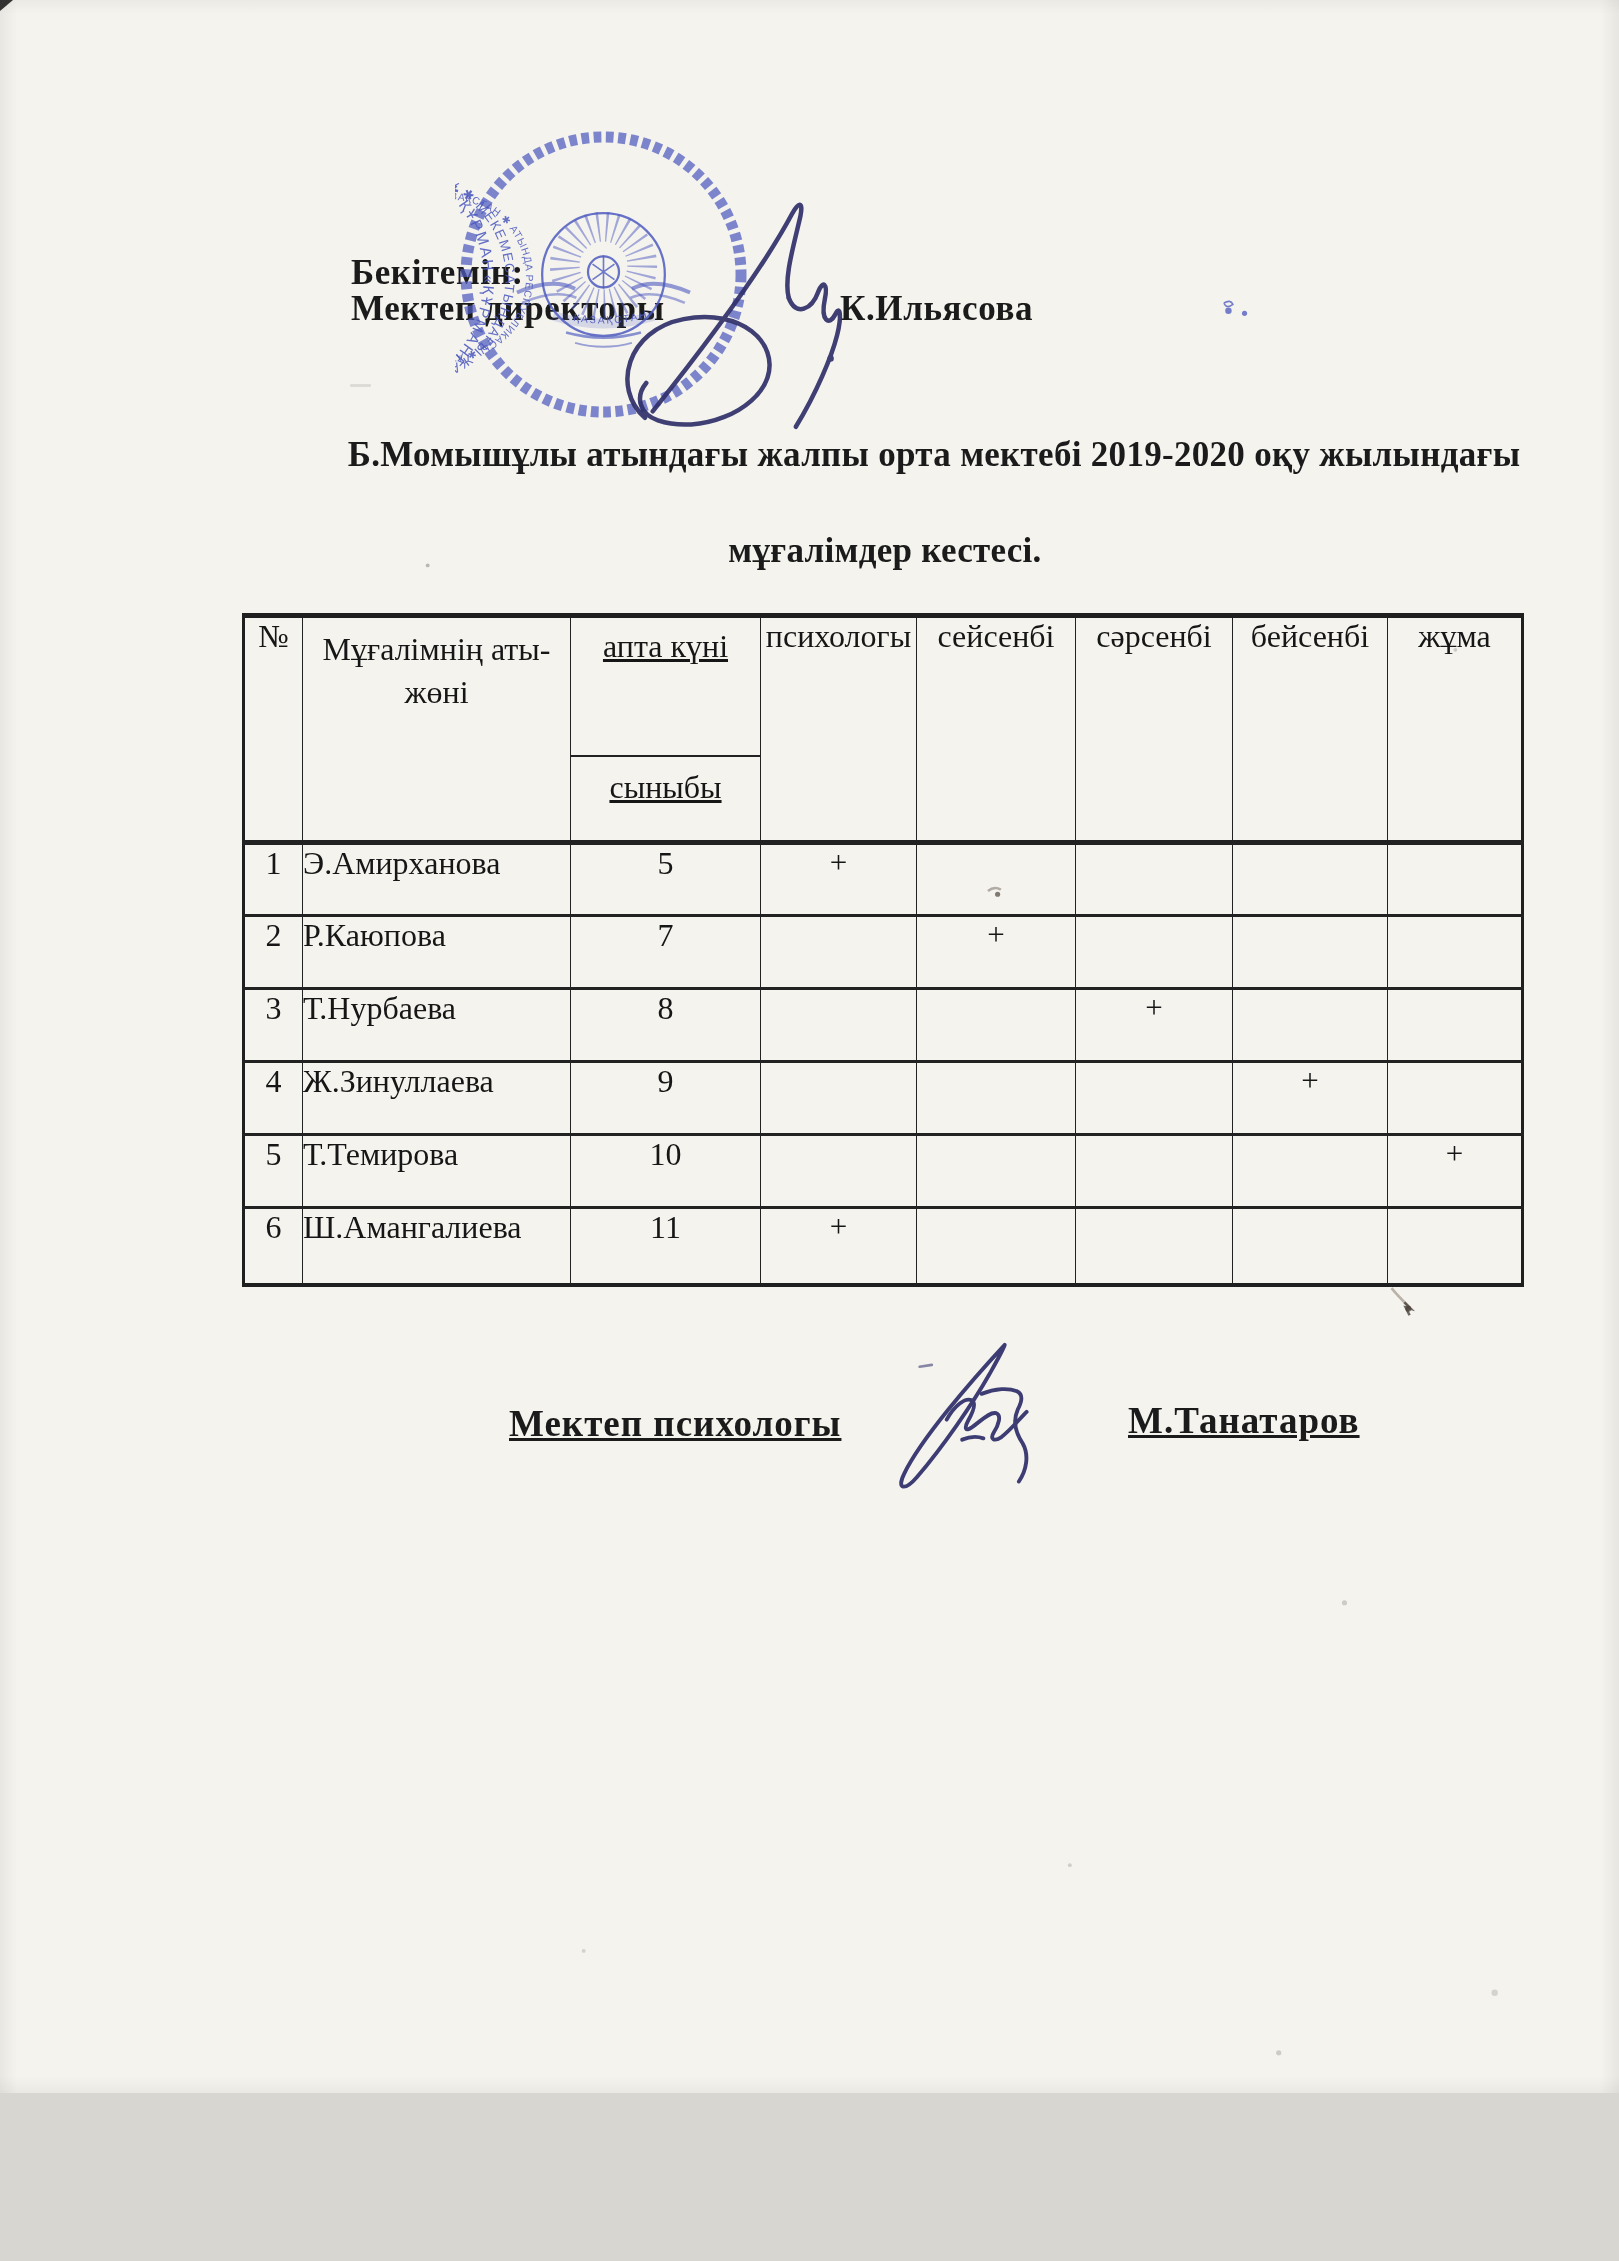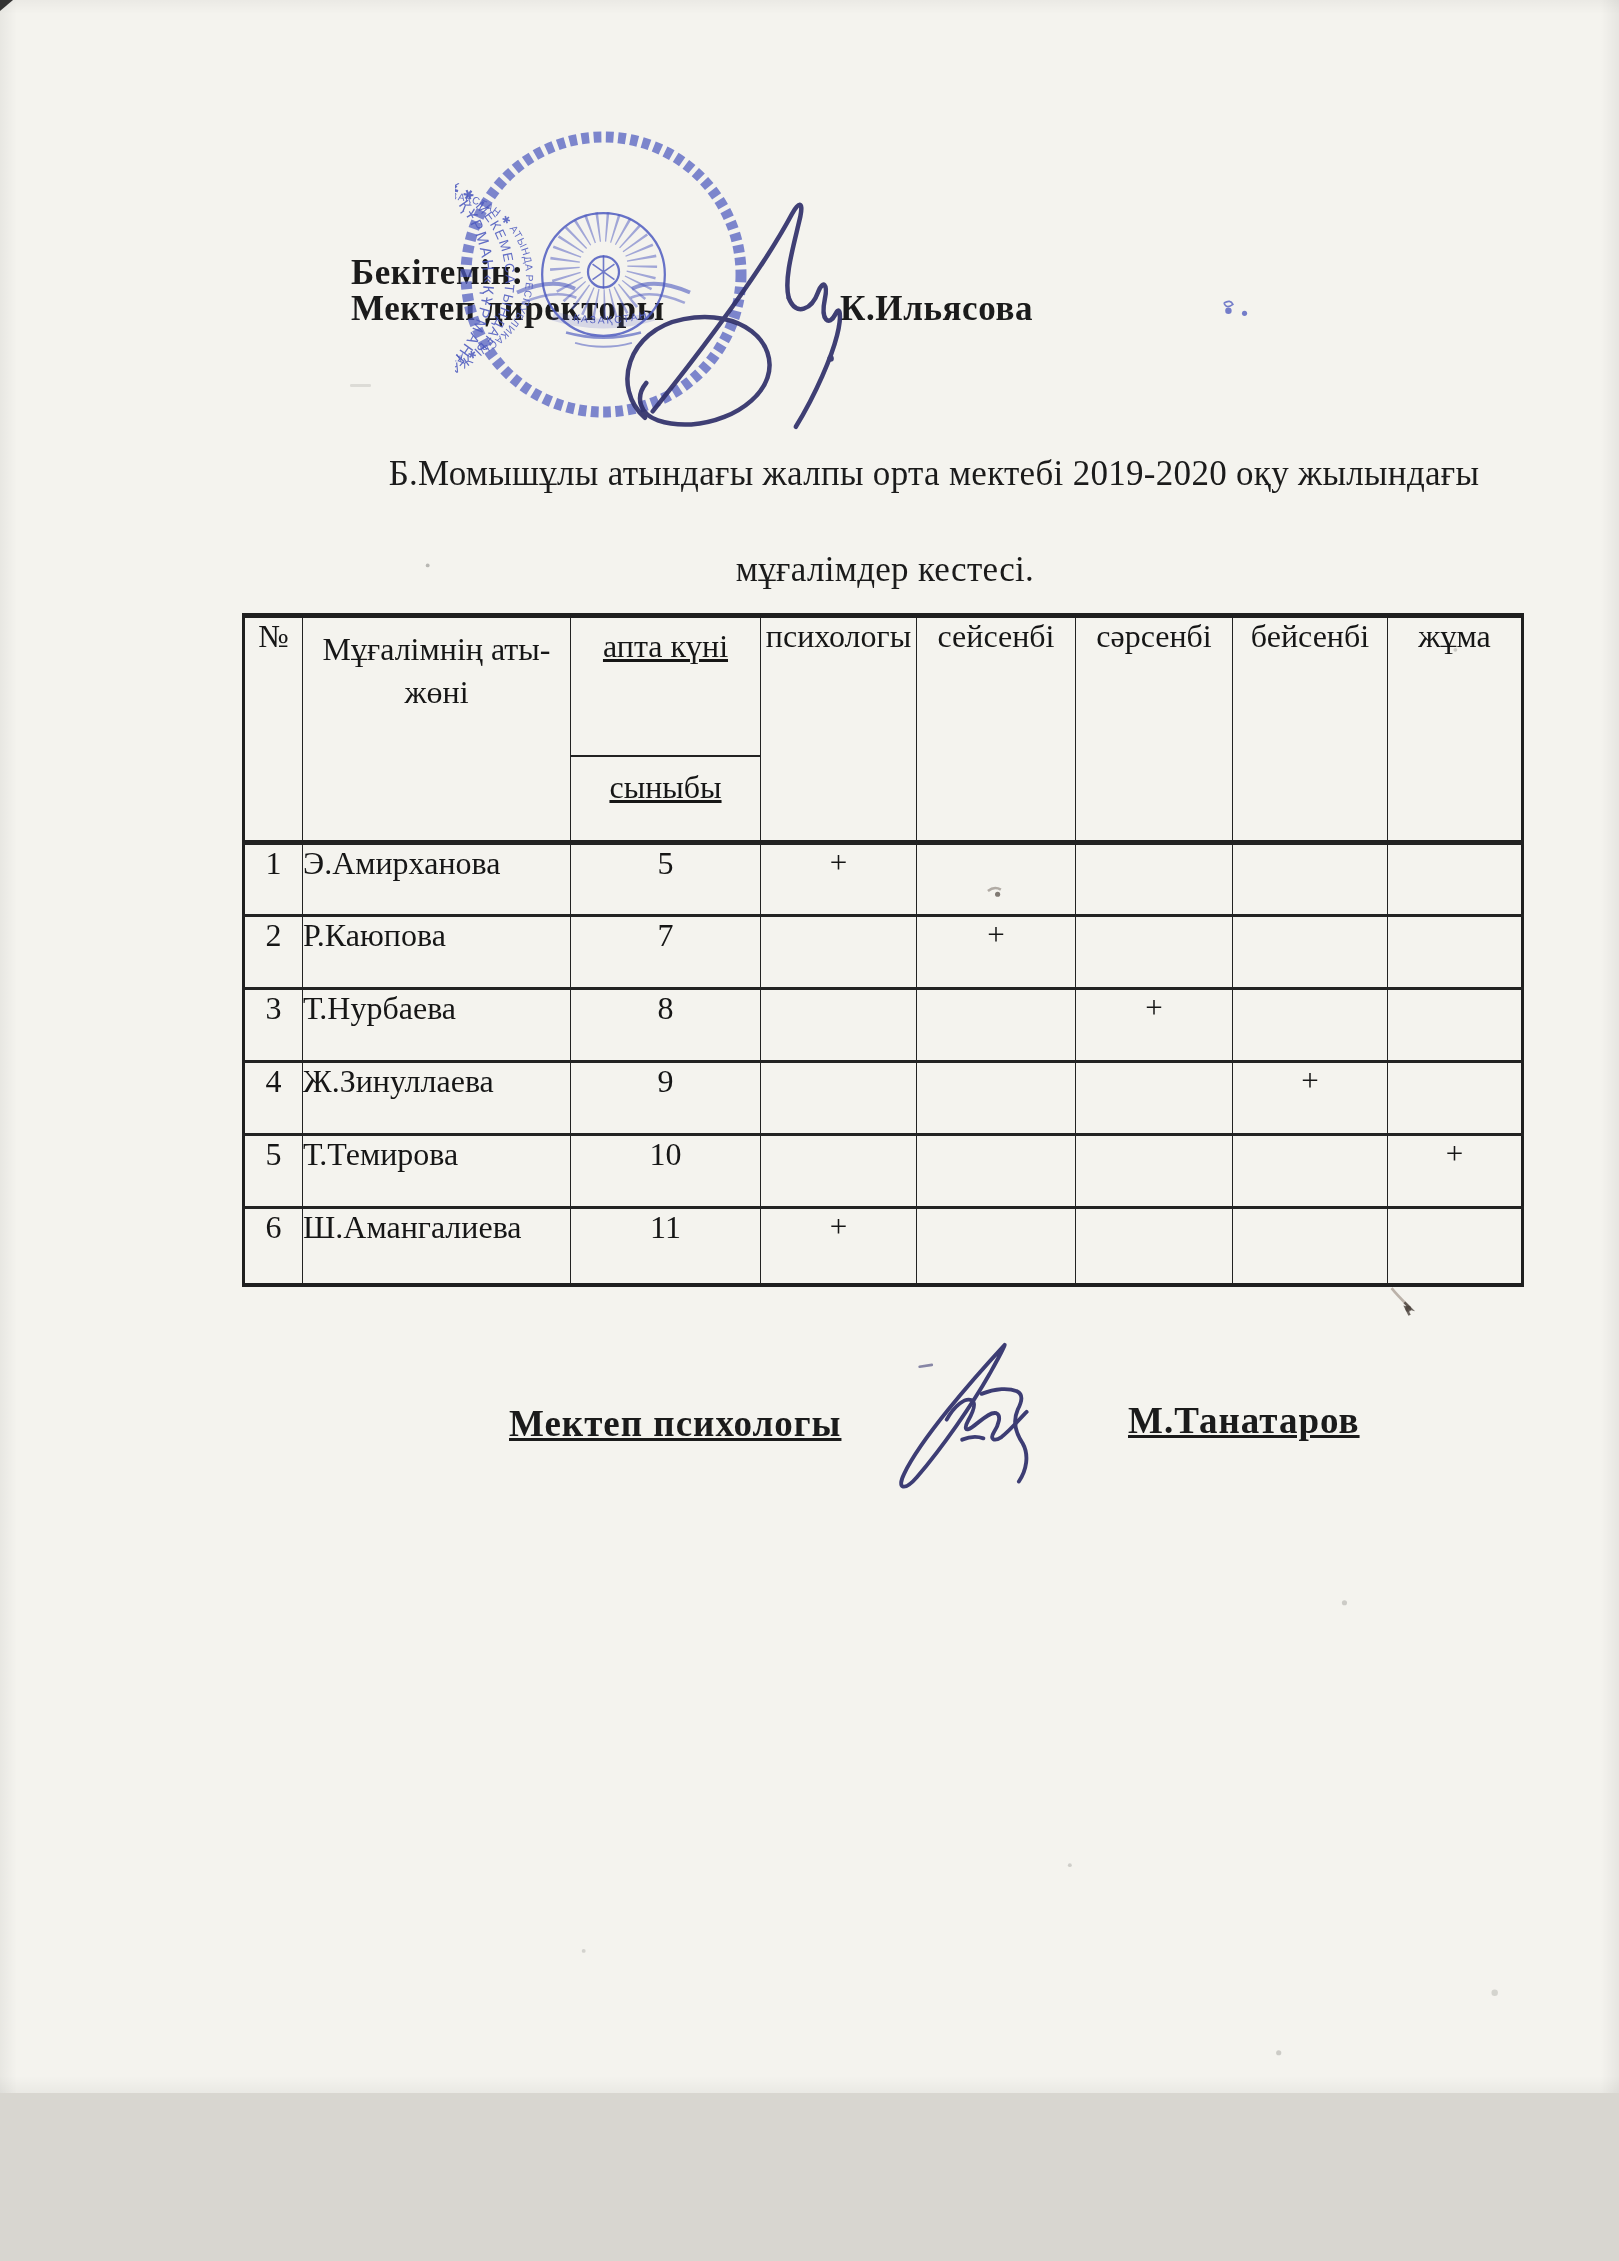--- a/index.html
+++ b/index.html
@@ -12,21 +12,21 @@
       linear-gradient(90deg, rgba(0,0,0,0.05) 0px, rgba(0,0,0,0) 17px),
       linear-gradient(270deg, rgba(0,0,0,0.06) 0px, rgba(0,0,0,0) 19.3px),
       linear-gradient(180deg, rgba(0,0,0,0.04) 0px, rgba(0,0,0,0) 14px),
       linear-gradient(0deg, rgba(0,0,0,0.045) 0px, rgba(0,0,0,0) 17px);
     overflow:hidden;
     font-family:"Liberation Serif","DejaVu Serif",serif;
     color:#1b1b1b;
   }
   .abs{position:absolute;}
   .approval-line{font-size:35px;font-weight:bold;white-space:nowrap;letter-spacing:0.6px;}
-  .title-line{font-size:35px;font-weight:normal;text-align:center;white-space:nowrap;letter-spacing:0.3px;margin-top:19px;}
+  .title-line{font-size:35px;font-weight:bold;text-align:center;white-space:nowrap;letter-spacing:0.3px;}
   .footer-line{font-size:37px;font-weight:bold;white-space:nowrap;letter-spacing:1px;text-decoration:underline;}
 
   
   table.duty{
     position:absolute;left:242px;top:613px;
     width:1279px;
     border-collapse:collapse;
     table-layout:fixed;
     font-size:32px;
     color:#161616;

